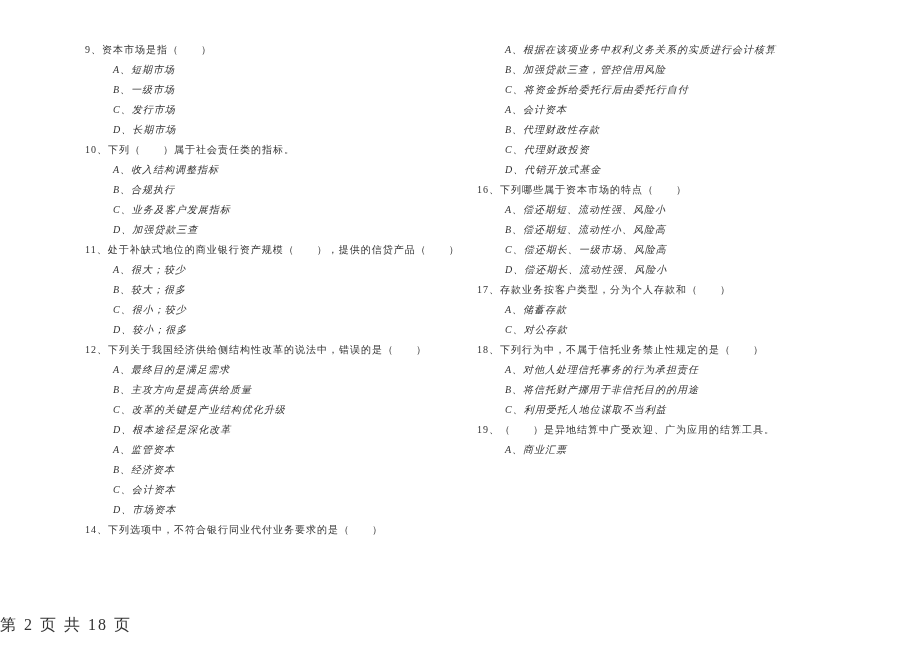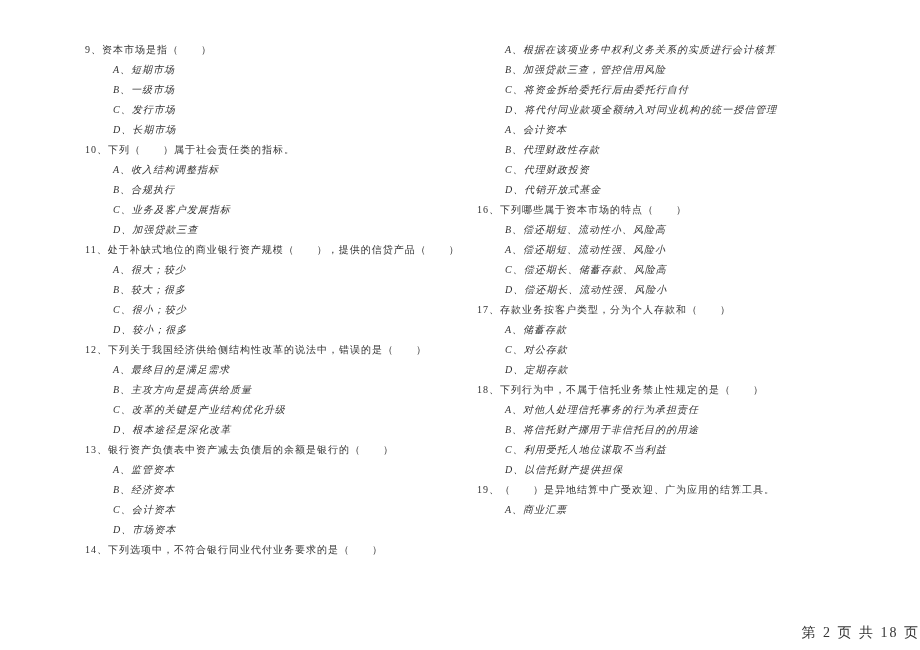--- a/index.html
+++ b/index.html
@@ -33,24 +33,24 @@
     }
     .question {
       padding-left: 0;
     }
     .option {
       padding-left: 28px;
       font-style: italic;
     }
     .footer {
       position: absolute;
-      bottom: 8px;
+      bottom: 14px;
       width: 100%;
-      text-align: right;
-      font-size: 14px;
+      text-align: left;
+      font-size: 16px;
       letter-spacing: 2px;
     }
   </style>
 </head>
 <body>
 
 <div class="page">
   <div class="column">
     <div class="line question">9、资本市场是指（　　）</div>
     <div class="line option">A、短期市场</div>
@@ -65,48 +65,44 @@
     <div class="line question">11、处于补缺式地位的商业银行资产规模（　　），提供的信贷产品（　　）</div>
     <div class="line option">A、很大；较少</div>
     <div class="line option">B、较大；很多</div>
     <div class="line option">C、很小；较少</div>
     <div class="line option">D、较小；很多</div>
     <div class="line question">12、下列关于我国经济供给侧结构性改革的说法中，错误的是（　　）</div>
     <div class="line option">A、最终目的是满足需求</div>
     <div class="line option">B、主攻方向是提高供给质量</div>
     <div class="line option">C、改革的关键是产业结构优化升级</div>
     <div class="line option">D、根本途径是深化改革</div>
-    <div class="line question">13、银行资产负债表中资产减去负债后的余额是银行的（　　）</div>
     <div class="line option">A、监管资本</div>
     <div class="line option">B、经济资本</div>
     <div class="line option">C、会计资本</div>
     <div class="line option">D、市场资本</div>
     <div class="line question">14、下列选项中，不符合银行同业代付业务要求的是（　　）</div>
   </div>
   <div class="column">
     <div class="line option">A、根据在该项业务中权利义务关系的实质进行会计核算</div>
     <div class="line option">B、加强贷款三查，管控信用风险</div>
     <div class="line option">C、将资金拆给委托行后由委托行自付</div>
-    <div class="line option">D、将代付同业款项全额纳入对同业机构的统一授信管理</div>
     <div class="line option">A、会计资本</div>
     <div class="line option">B、代理财政性存款</div>
     <div class="line option">C、代理财政投资</div>
     <div class="line option">D、代销开放式基金</div>
     <div class="line question">16、下列哪些属于资本市场的特点（　　）</div>
+    <div class="line option">A、偿还期短、流动性强、风险小</div>
     <div class="line option">B、偿还期短、流动性小、风险高</div>
-    <div class="line option">A、偿还期短、流动性强、风险小</div>
-    <div class="line option">C、偿还期长、储蓄存款、风险高</div>
+    <div class="line option">C、偿还期长、一级市场、风险高</div>
     <div class="line option">D、偿还期长、流动性强、风险小</div>
     <div class="line question">17、存款业务按客户类型，分为个人存款和（　　）</div>
     <div class="line option">A、储蓄存款</div>
     <div class="line option">C、对公存款</div>
-    <div class="line option">D、定期存款</div>
     <div class="line question">18、下列行为中，不属于信托业务禁止性规定的是（　　）</div>
     <div class="line option">A、对他人处理信托事务的行为承担责任</div>
     <div class="line option">B、将信托财产挪用于非信托目的的用途</div>
     <div class="line option">C、利用受托人地位谋取不当利益</div>
-    <div class="line option">D、以信托财产提供担保</div>
     <div class="line question">19、（　　）是异地结算中广受欢迎、广为应用的结算工具。</div>
     <div class="line option">A、商业汇票</div>
   </div>
 </div>
 
 <div class="footer">第 2 页 共 18 页</div>
 
 </body></html>

